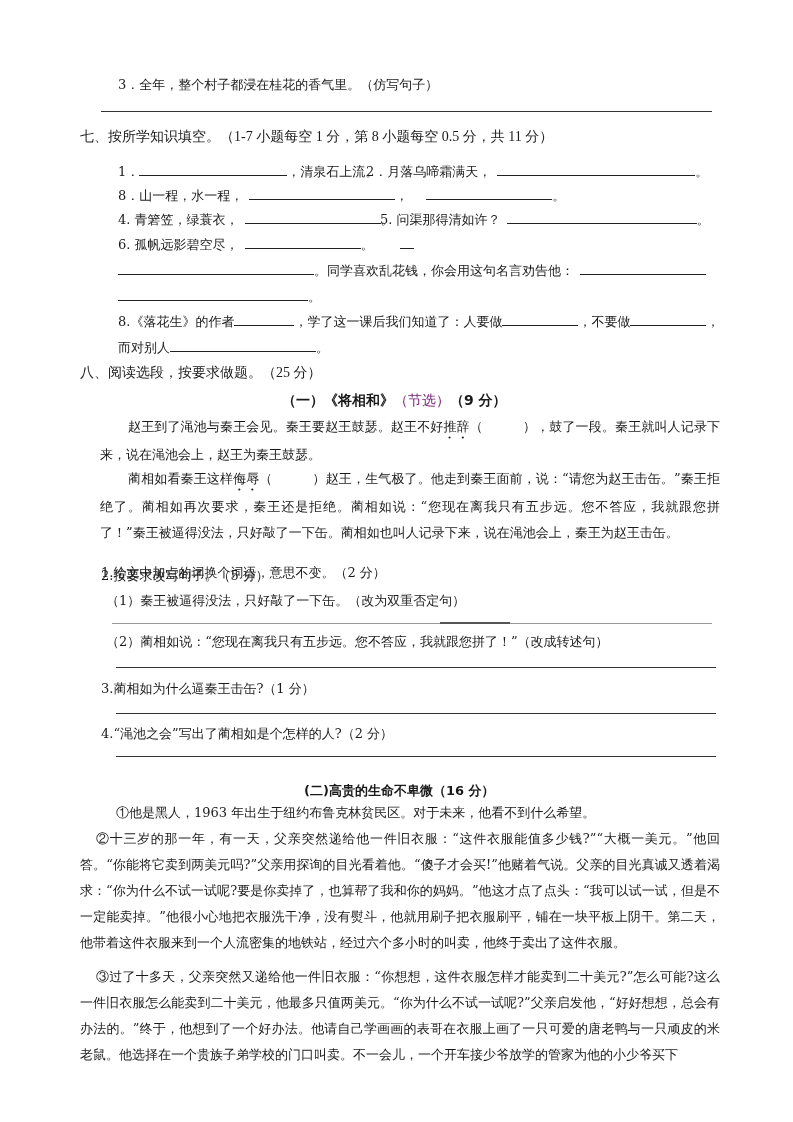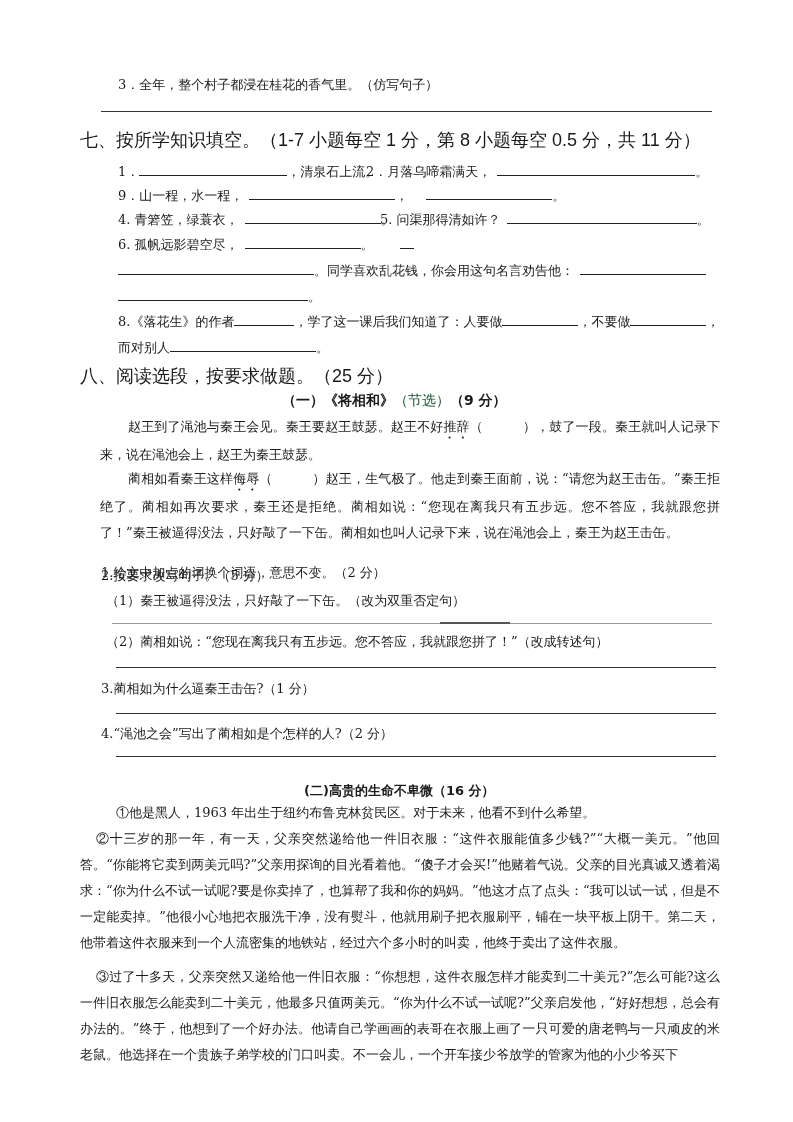--- a/index.html
+++ b/index.html
@@ -4,44 +4,44 @@
 <style>
   html, body { margin: 0; padding: 0; background: #ffffff; }
   body {
     width: 793px; height: 1122px; position: relative; overflow: hidden;
     font-family: "DejaVu Serif", "Liberation Serif", serif;
     color: #1a1a1a; font-size: 13px;
   }
   .abs { position: absolute; white-space: nowrap; }
   .line { position: absolute; height: 0; border-top: 1px solid #333; }
   .blank { display: inline-block; border-bottom: 1px solid #222; height: 12px; vertical-align: baseline; }
-  .heading { font-family: Liberation Sans, sans-serif; font-size: 18px; }
+  .heading { font-family: Liberation Serif, serif; font-size: 14px; }
   .title { font-family: "DejaVu Sans", "Liberation Sans", sans-serif; font-size: 14px; font-weight: bold; }
-  .title .sub { font-weight: normal; color: #14532d; }
+  .title .sub { font-weight: normal; color: #701a75; }
   .dot { text-emphasis: dot; -webkit-text-emphasis: filled dot; text-emphasis-position: under right; -webkit-text-emphasis-position: under; }
   .para { position: absolute; left: 100px; width: 620px; line-height: 26px; font-size: 13px; text-align: justify; text-indent: 28px; white-space: normal; }
   .gap { display: inline-block; }
 </style>
 </head>
 <body>
 
 <div class="abs" style="left:118px; top:76px;">3．全年，整个村子都浸在桂花的香气里。（仿写句子）</div>
 <div class="line" style="left:101px; top:111px; width:611px;"></div>
 
 <div class="abs heading" style="left:80px; top:128px;">七、按所学知识填空。（1-7 小题每空 1 分，第 8 小题每空 0.5 分，共 11 分）</div>
 
 <div class="abs" style="left:118px; top:163px;">
   <span>1．</span><span class="blank" style="width:148px;"></span><span>，清泉石上流。</span>
 </div>
 <div class="abs" style="left:366px; top:163px;">
   <span>2．月落乌啼霜满天，</span><span class="blank" style="width:198px; margin-left:6px;"></span><span>。</span>
 </div>
 
 <div class="abs" style="left:118px; top:187px;">
-  <span>9．山一程，水一程，</span><span class="blank" style="width:146px; margin-left:6px;"></span><span>，</span><span class="blank" style="width:126px; margin-left:18px;"></span><span>。</span>
+  <span>8．山一程，水一程，</span><span class="blank" style="width:146px; margin-left:6px;"></span><span>，</span><span class="blank" style="width:126px; margin-left:18px;"></span><span>。</span>
 </div>
 
 <div class="abs" style="left:118px; top:211px;">
   <span>4. 青箬笠，绿蓑衣，</span><span class="blank" style="width:136px; margin-left:6px;"></span><span>。</span>
 </div>
 <div class="abs" style="left:380px; top:211px;">
   <span>5. 问渠那得清如许？</span><span class="blank" style="width:190px; margin-left:6px;"></span><span>。</span>
 </div>
 
 <div class="abs" style="left:118px; top:236px;">

